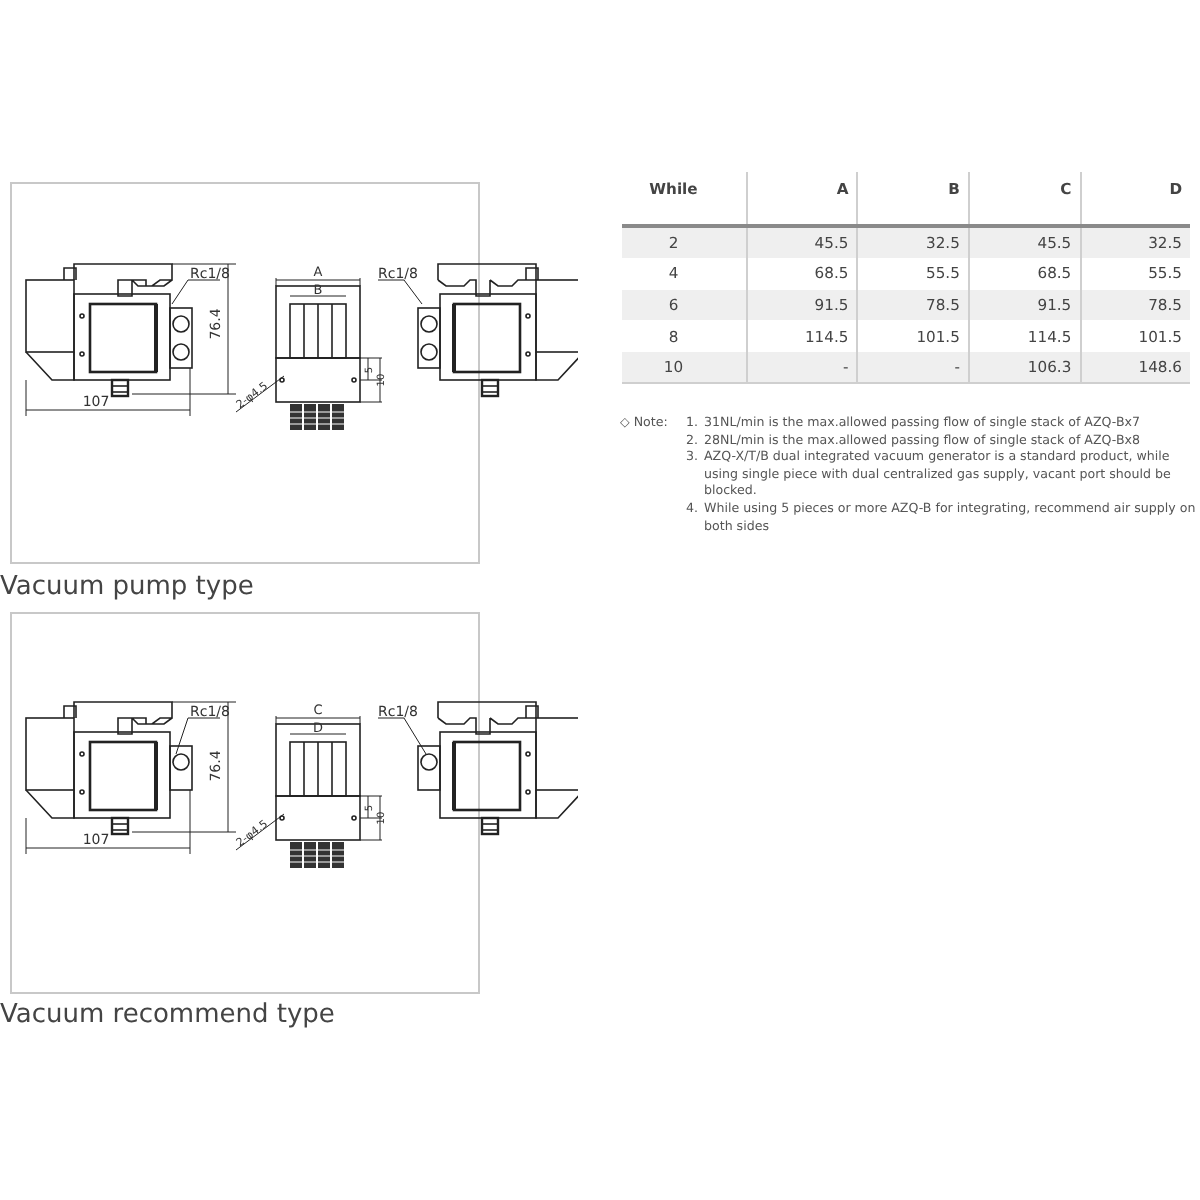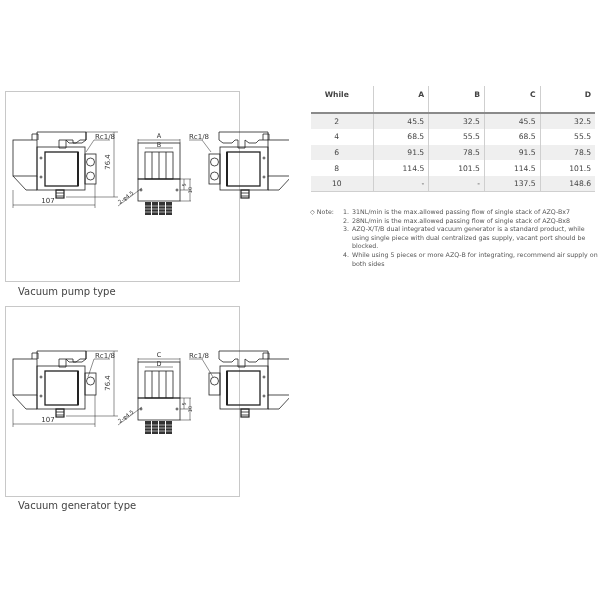--- a/index.html
+++ b/index.html
@@ -8,21 +8,21 @@
 
   .drawing-box {
     position: absolute; left: 5px; width: 235px;
     border: 1.5px solid #c8c8c8; background: #fff;
   }
   #box1 { top: 91px; height: 191px; }
   #box2 { top: 306px; height: 191px; }
   .drawing-box svg { position: absolute; left: 0; top: 0; }
 
   .caption {
-    position: absolute; left: 18px; font-size: 10px; color: #444;
+    position: absolute; left: 0; font-size: 13px; color: #444;
   }
   #cap1 { top: 286px; }
   #cap2 { top: 500px; }
 
   
   .spec-table {
     position: absolute; left: 311px; top: 86px; width: 284px;
     border-collapse: collapse; font-size: 7.6px; color: #444;
   }
   .spec-table th {
@@ -229,21 +229,21 @@
       <circle cx="208.5" cy="74" r="4"></circle>
       <rect x="235" y="102" width="8" height="8" stroke-width="1.2"></rect>
       <line x1="235" y1="105" x2="243" y2="105"></line>
         <line x1="235" y1="108" x2="243" y2="108"></line>
       <line x1="207" y1="70" x2="196" y2="52" stroke-width="0.5"></line>
       <line x1="196" y1="52" x2="183" y2="52" stroke-width="0.5"></line>
     </g>
     <text x="183" y="51" font-size="7" fill="#333" stroke="none" font-family="DejaVu Sans, sans-serif">Rc1/8</text>
   </svg>
 </div>
-<div id="cap2" class="caption">Vacuum generator type</div>
+<div id="cap2" class="caption">Vacuum recommend type</div>
 
 <table class="spec-table">
   <thead>
     <tr>
       <th class="c0">While</th>
       <th class="num bl">A</th>
       <th class="num bl">B</th>
       <th class="num bl">C</th>
       <th class="num bl">D</th>
     </tr>
@@ -274,21 +274,21 @@
       <td class="c0">8</td>
       <td class="num bl">114.5</td>
       <td class="num bl">101.5</td>
       <td class="num bl">114.5</td>
       <td class="num bl">101.5</td>
     </tr>
     <tr class="alt">
       <td class="c0">10</td>
       <td class="num bl">-</td>
       <td class="num bl">-</td>
-      <td class="num bl">137.5</td>
+      <td class="num bl">106.3</td>
       <td class="num bl">148.6</td>
     </tr>
   </tbody>
 </table>
 
 <div class="notes">
   <div class="row">
     <span class="prefix">◇ Note:</span>
     <div class="body">
       <div class="note-item">

